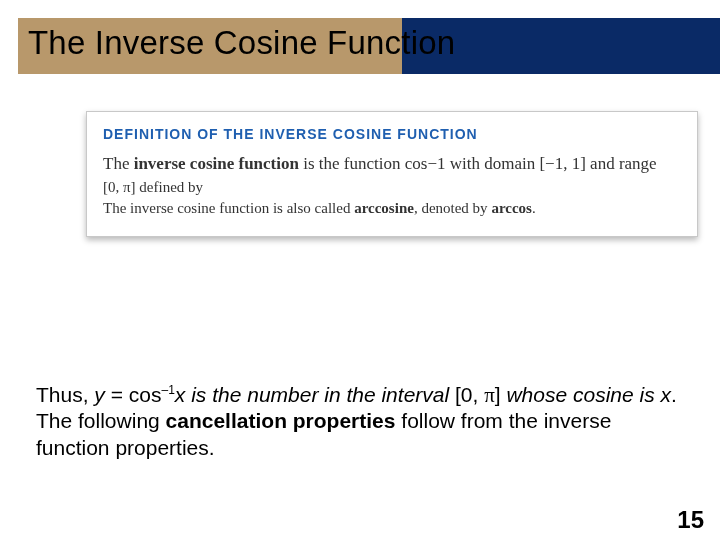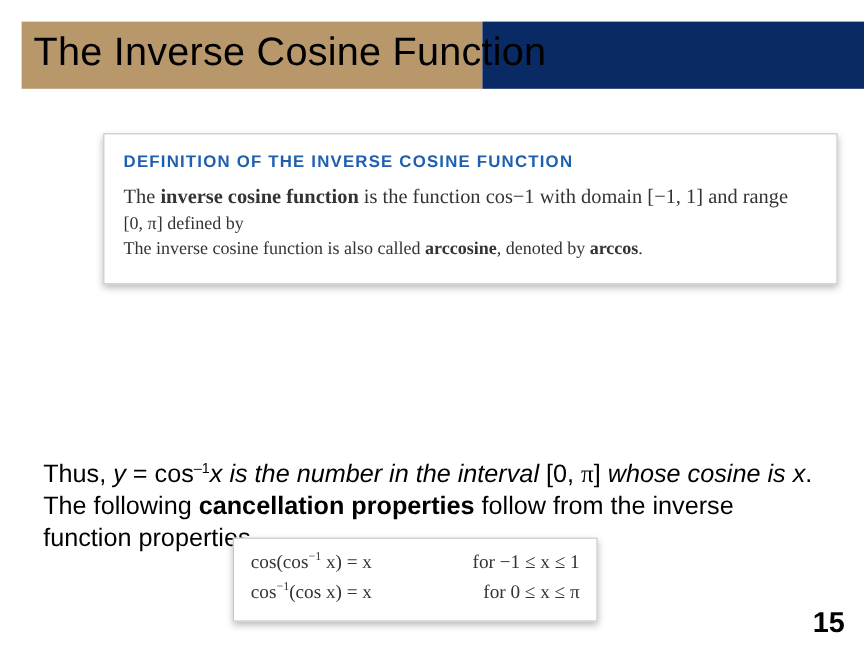--- a/index.html
+++ b/index.html
@@ -140,26 +140,16 @@
     <div class="def-line2">[0, π] defined by</div>
     <div class="def-line3">
       <span>The inverse cosine function is also called </span><b>arccosine</b><span>, denoted by </span><b>arccos</b><span>.</span>
     </div>
   </div>
 
   <div class="body-para">
     <span>Thus, </span><i>y</i><span> = cos</span><span class="sup">–1</span><i>x is the number in the interval </i><span>[0, </span><span class="pi">π</span><span>] </span><i>whose cosine is x</i><span>. The following </span><b>cancellation properties</b><span> follow from the inverse function properties.</span>
   </div>
 
-  <div class="prop-box">
-    <div class="prop-row">
-      <span><span>cos(cos</span><span class="sup">−1</span><span> x) = x</span></span>
-      <span>for   −1 ≤ x ≤ 1</span>
-    </div>
-    <div class="prop-row">
-      <span><span>cos</span><span class="sup">−1</span><span>(cos x) = x</span></span>
-      <span>for    0 ≤ x ≤ π</span>
-    </div>
-  </div>
 
   <div class="page-num">15</div>
 
 </div>
 
 </body></html>

